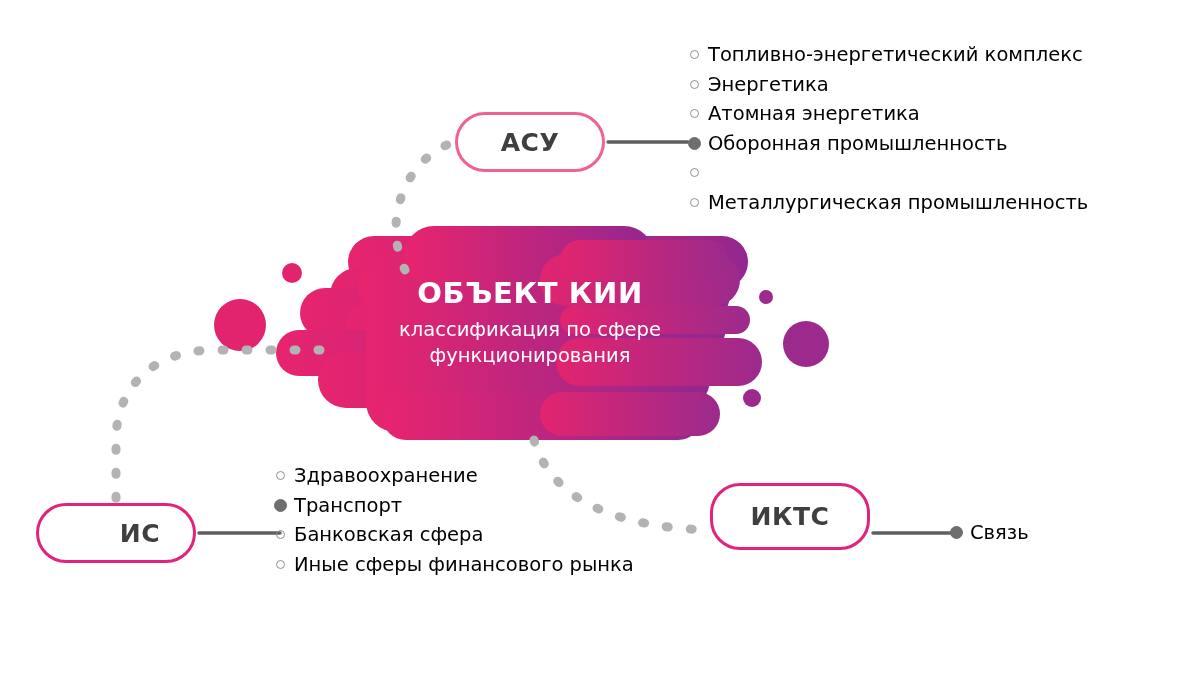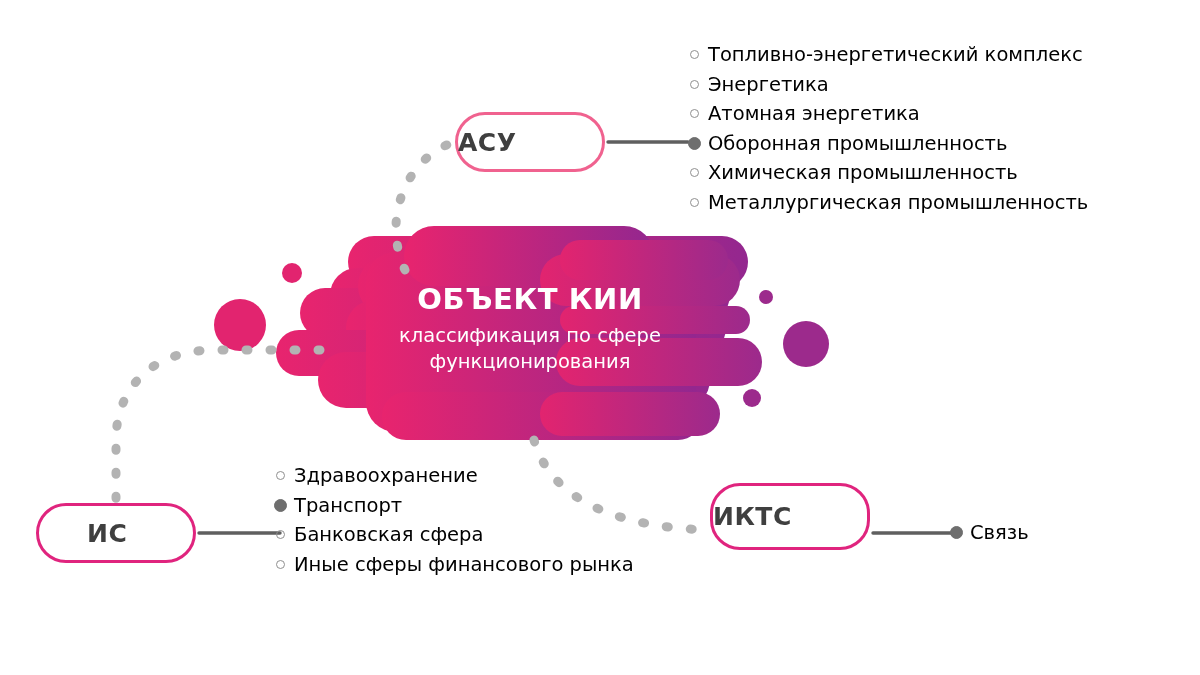--- a/index.html
+++ b/index.html
@@ -10,21 +10,21 @@
     overflow:hidden;
   }
   #stage{position:relative;width:1200px;height:675px;}
 
   svg.layer{position:absolute;left:0;top:0;width:1200px;height:675px;}
   #art{z-index:1;}
   #wires{z-index:2;}
 
   .node{
     position:absolute;z-index:4;
-    display:flex;align-items:center;
+    display:flex;align-items:center;justify-content:center;
     background:#ffffff;
     box-sizing:border-box;
     border-style:solid;
   }
   .node-label{
     font-weight:bold;
     color:#3f3f3f;
     letter-spacing:.5px;
     line-height:1;
   }
@@ -52,21 +52,21 @@
   .bullet.hollow{border:1.4px solid #8f8f8f;background:transparent;}
   .bullet.filled{background:#6e6e6e;border:1.4px solid #6e6e6e;width:13px;height:13px;margin-left:-2px;margin-right:7px;}
 
   #list-asu{left:690px;top:40px;}
   #list-is{left:276px;top:461px;}
   #list-iktc{left:952px;top:518px;}
   #list-iktc .item{font-size:19.5px;}
 
   .center-text{
     position:absolute;z-index:5;
-    left:330px;top:284px;width:400px;
+    left:330px;top:278px;width:400px;
     text-align:center;color:#ffffff;
     pointer-events:none;
   }
   .center-title{
     font-size:29px;font-weight:bold;letter-spacing:.6px;
     line-height:1.1;margin-bottom:7px;
   }
   .center-sub{font-size:19.5px;line-height:1.35;}
 </style>
 </head>
@@ -156,21 +156,20 @@
       <div class="item">
         <span class="bullet hollow"></span>
         <span>Атомная энергетика</span>
       </div>
       <div class="item">
         <span class="bullet filled"></span>
         <span>Оборонная промышленность</span>
       </div>
       <div class="item">
         <span class="bullet hollow"></span>
-        <span>Химическая промышленность</span>
       </div>
       <div class="item">
         <span class="bullet hollow"></span>
         <span>Металлургическая промышленность</span>
       </div>
     </div>
   <div class="itemlist" id="list-is">
       <div class="item">
         <span class="bullet hollow"></span>
         <span>Здравоохранение</span>

